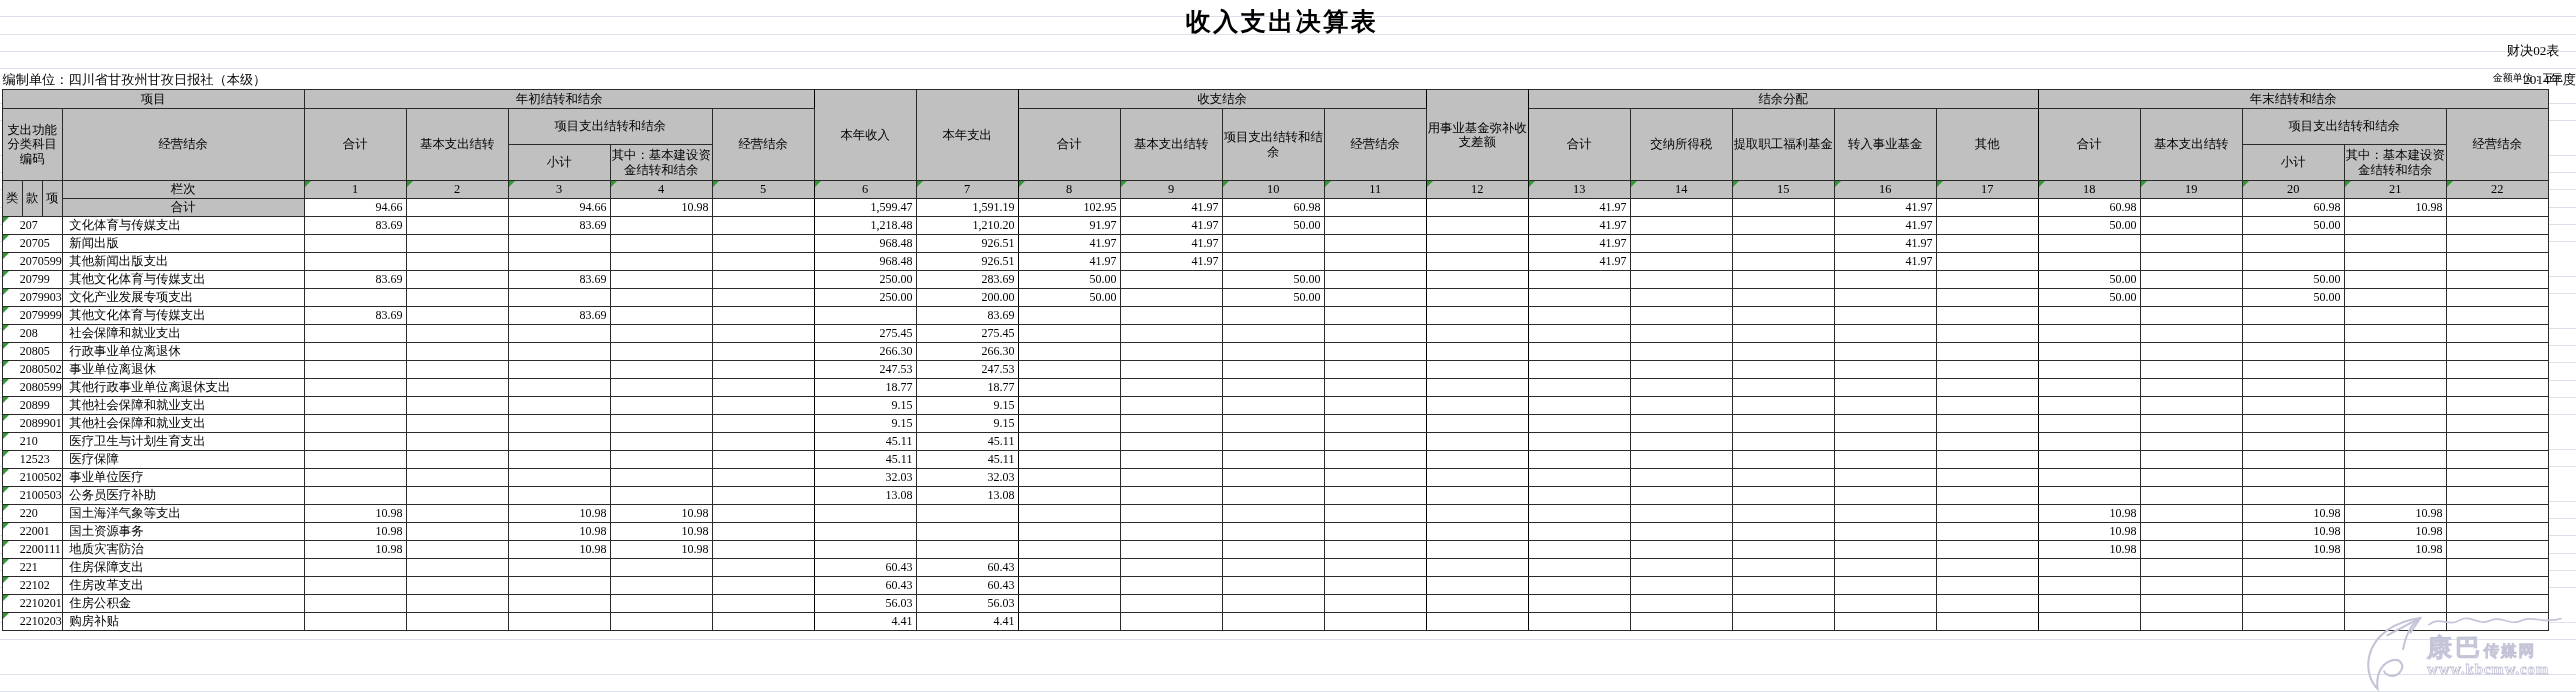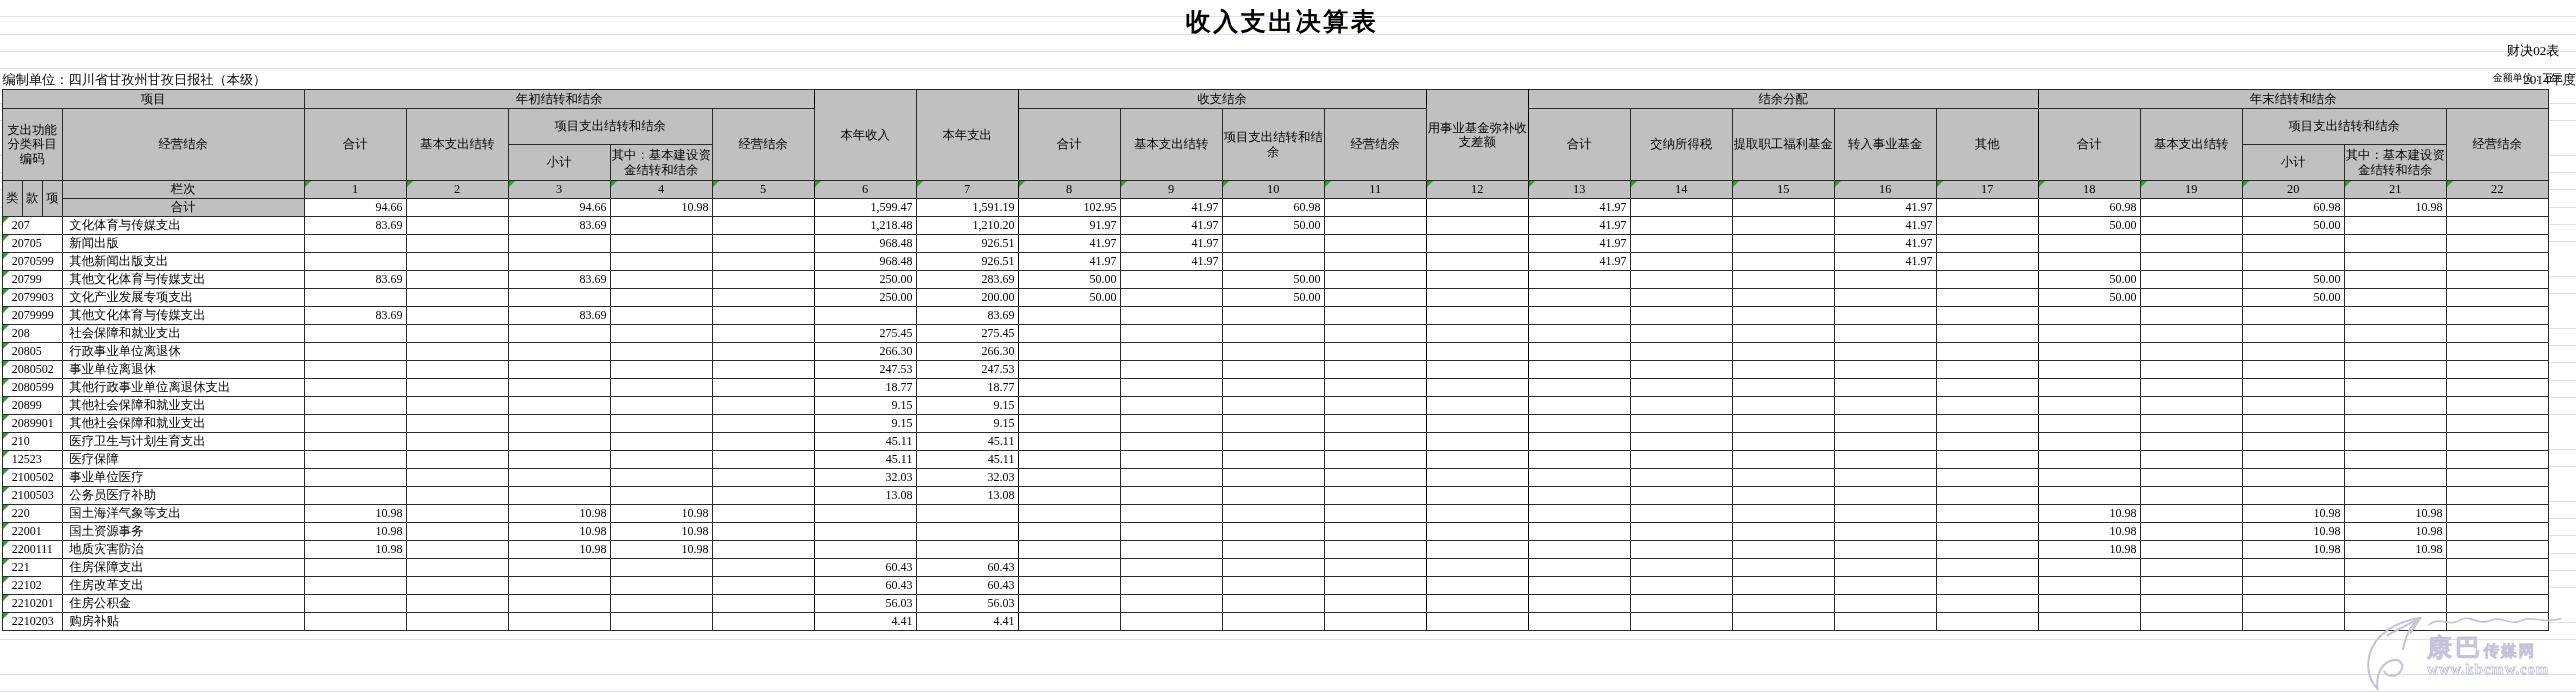--- a/index.html
+++ b/index.html
@@ -19,21 +19,21 @@
 
   table.report{position:absolute;left:1.7px;top:89px;border-collapse:collapse;table-layout:fixed;
                width:2140px;border:1.7px solid #000;background:#fff;}
   .report th,.report td{border:0.8px solid #2a2a2a;padding:0;position:relative;overflow:hidden;
                font-size:12.4px;line-height:1.15;vertical-align:middle;background:#fff;}
   .report th{background:#c0c0c0;font-weight:normal;text-align:center;}
   .br2{border-right:1.7px solid #000 !important;}
   tr.sect td, tr.sect th{border-top:1.7px solid #000;}
   tr.ha{height:19px;} tr.hb{height:36px;} tr.hc{height:36px;} tr.hl{height:18px;} tr.dr{height:18px;}
   td.num{text-align:right;padding-right:3.3px;font-size:12px;white-space:nowrap;}
-  td.code{text-align:left;padding-left:9px;font-size:12px;white-space:nowrap;margin-left:16px;}
+  td.code{text-align:left;padding-left:17px;font-size:12px;white-space:nowrap;margin-left:16px;}
   td.nm{text-align:left;padding-left:6.6px;white-space:nowrap;}
   tr.ind td.nm{}
   th.lbl{font-size:12.4px;}
   .gt::before{content:"";position:absolute;top:0;left:0;width:0;height:0;
       border-top:6.6px solid #2f9b33;border-right:6.6px solid transparent;}
   .footer{position:absolute;top:655px;left:0;width:2564px;text-align:center;font-size:13.2px;letter-spacing:0.8px;}
 
   .watermark{position:absolute;left:2361px;top:611px;width:215px;color:#bcbcd2;z-index:5;}
   .wm-scribble{position:absolute;left:64px;top:0px;}
   .wm-leaf{position:absolute;left:0px;top:1.7px;}

